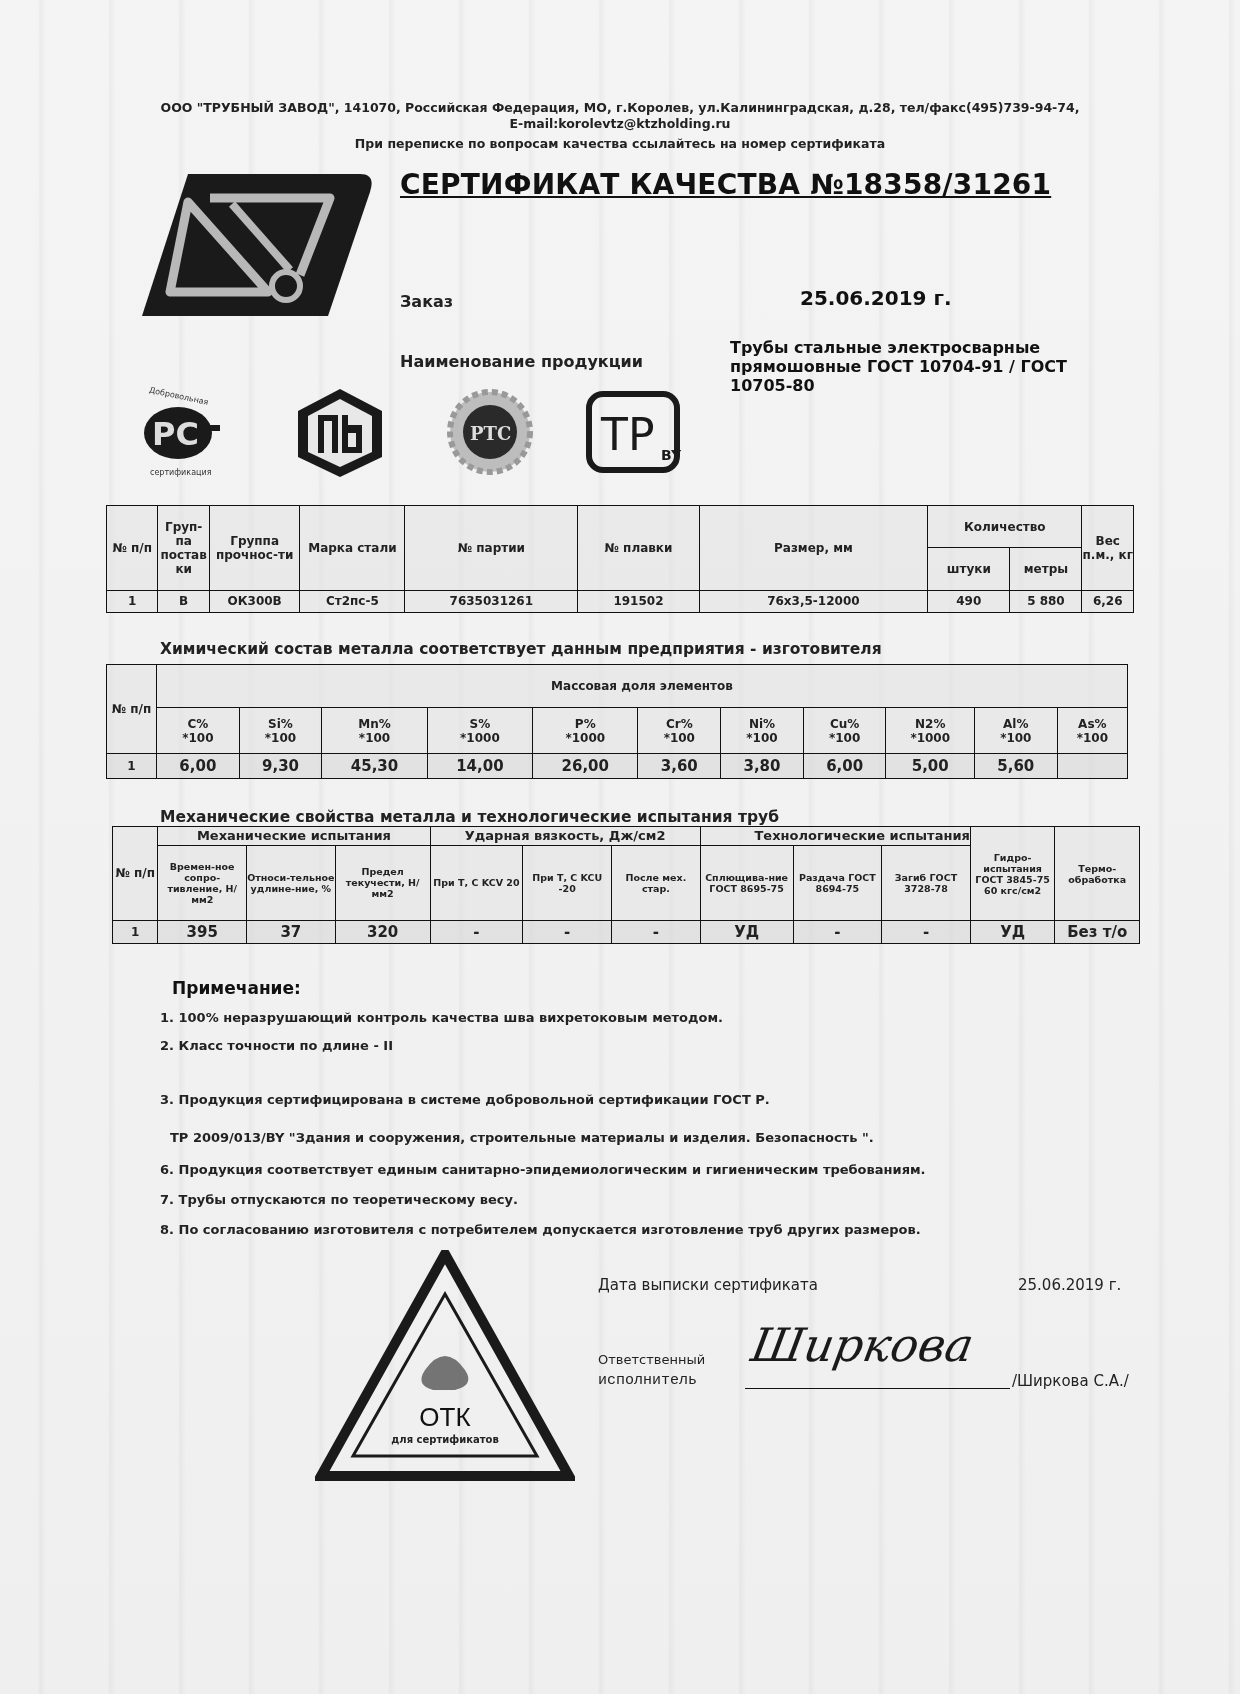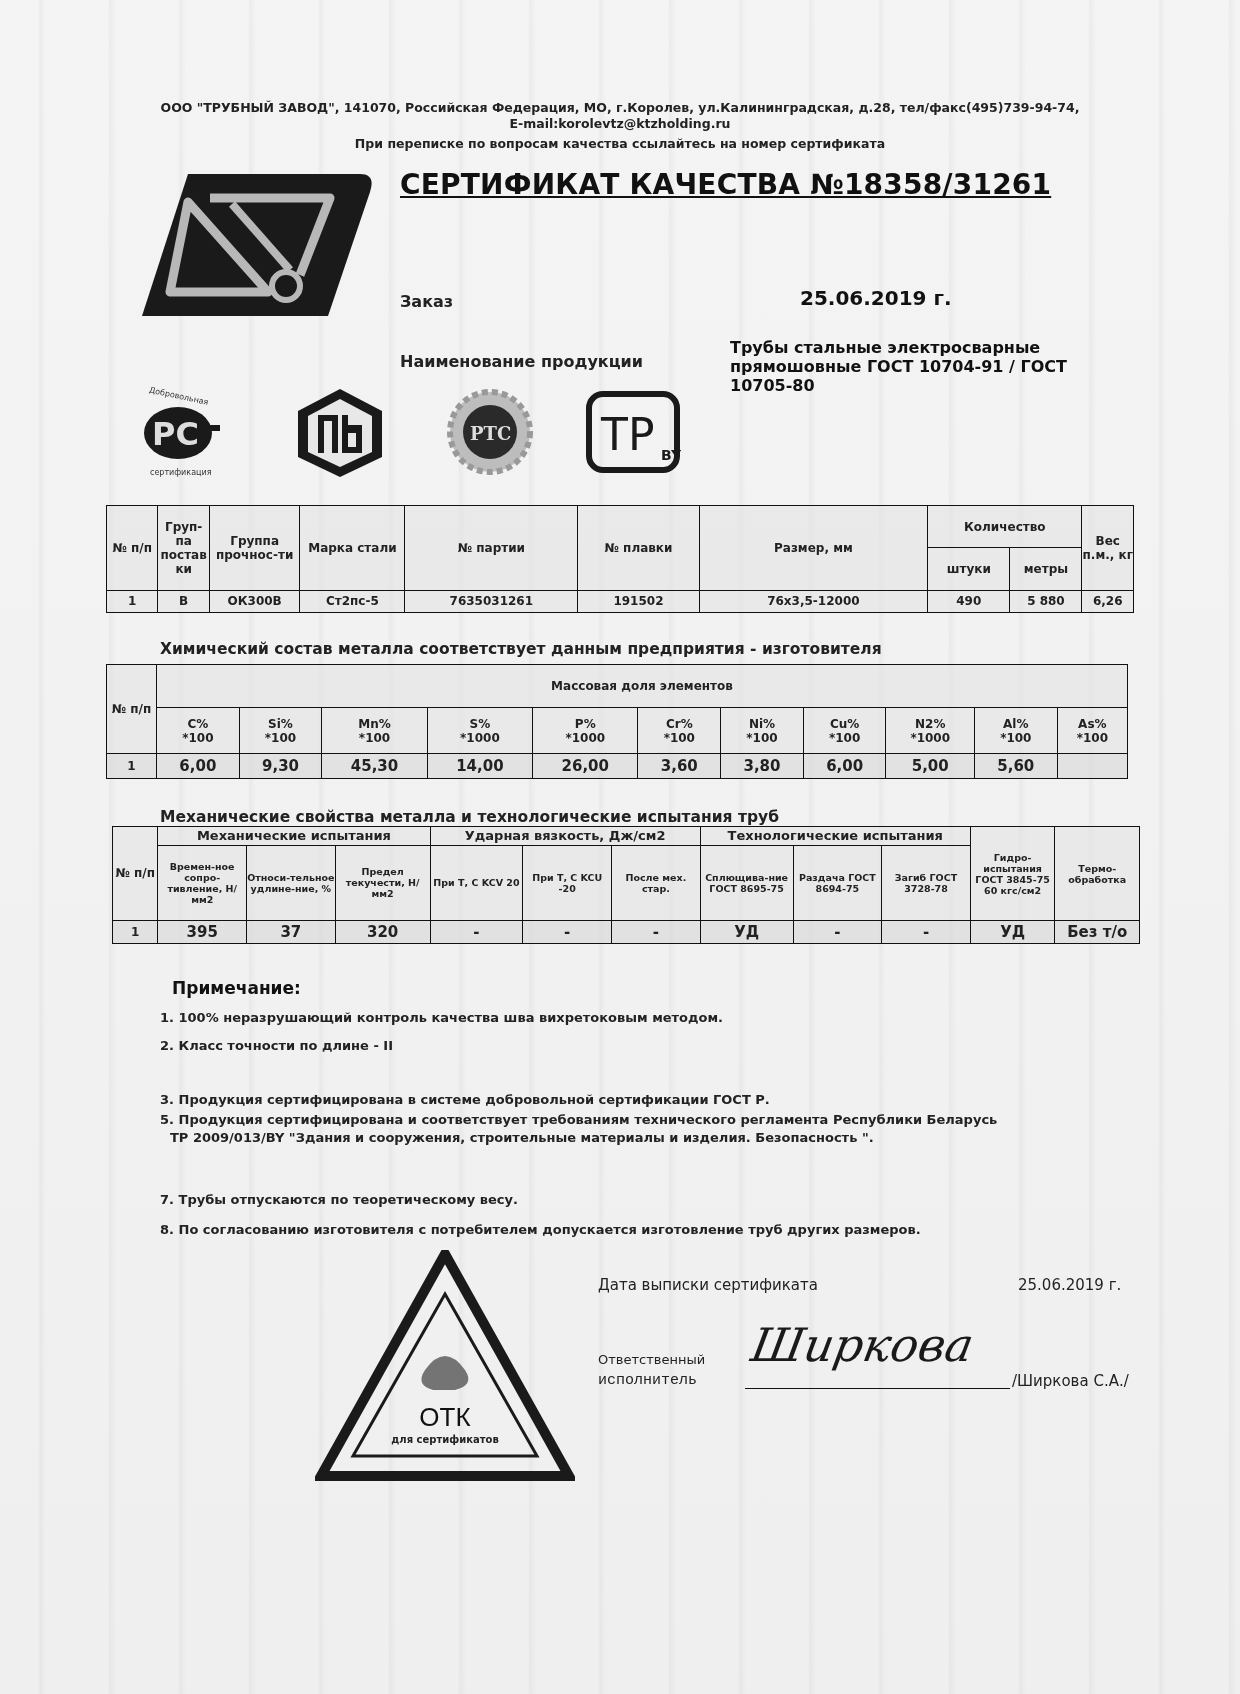--- a/index.html
+++ b/index.html
@@ -169,21 +169,21 @@
   </tbody>
     </table>
 
   <div class="abs sec-title" style="left:160px; top:808px;">Механические свойства металла и технологические испытания труб</div>
   <table class="t-small" style="left:112px; top:826px; width:1028px; height:118px;">
     <tbody>
         <tr style="height:18px;">
       <th rowspan="2" style="width:44px; font-size:12px;">№ п/п</th>
       <th colspan="3" style="font-size:13px;">Механические испытания</th>
       <th colspan="3" style="font-size:13px;">Ударная вязкость, Дж/см2</th>
-      <th colspan="3" style="font-size:13px;">Технологические испытания</th>
+      <th colspan="3" style="font-size:13px;text-align:right;">Технологические испытания</th>
       <th rowspan="2" style="width:82px;">Гидро-испытания ГОСТ 3845-75 60 кгс/см2</th>
       <th rowspan="2" style="width:82px;">Термо-обработка</th>
     </tr>
     <tr style="height:72px;">
       <th style="width:86px;">Времен-ное сопро-тивление, Н/мм2</th>
       <th style="width:86px;">Относи-тельное удлине-ние, %</th>
       <th style="width:92px;">Предел текучести, Н/мм2</th>
       <th style="width:90px;">При Т, С KCV 20</th>
       <th style="width:86px;">При Т, С KCU -20</th>
       <th style="width:86px;">После мех. стар.</th>
@@ -205,22 +205,22 @@
       <td>УД</td>
       <td>Без т/о</td>
     </tr>
   </tbody>
     </table>
 
   <div class="abs note-head">Примечание:</div>
   <div class="abs notes" style="top:1010px;">1. 100% неразрушающий контроль качества шва вихретоковым методом.</div>
   <div class="abs notes" style="top:1038px;">2. Класс точности по длине - II</div>
   <div class="abs notes" style="top:1092px;">3. Продукция сертифицирована в системе добровольной сертификации ГОСТ Р.</div>
-  <div class="abs notes" style="top:1112px;">5. Продукция сертифицирована и соответствует требованиям технического регламента Республики Беларусь</div>
   <div class="abs notes" style="top:1130px; left:170px;">ТР 2009/013/BY "Здания и сооружения, строительные материалы и изделия. Безопасность ".</div>
+  <div class="abs notes" style="top:1162px;">6. Продукция соответствует единым санитарно-эпидемиологическим и гигиеническим требованиям.</div>
   <div class="abs notes" style="top:1192px;">7. Трубы отпускаются по теоретическому весу.</div>
   <div class="abs notes" style="top:1222px;">8. По согласованию изготовителя с потребителем допускается изготовление труб других размеров.</div>
 
   <div class="abs" style="left:315px; top:1250px; width:260px; height:232px;">
     <svg width="260" height="232" viewBox="0 0 260 232">
       <polygon points="130,4 254,226 6,226" fill="none" stroke="#1a1a1a" stroke-width="10"></polygon>
       <polygon points="130,44 222,206 38,206" fill="none" stroke="#1a1a1a" stroke-width="3"></polygon>
       <path d="M110 120 Q130 92 150 120 Q160 135 140 140 L118 140 Q100 135 110 120 Z" fill="#555" opacity="0.8"></path>
     </svg>
     <div class="abs" style="left:0; top:152px; width:260px; text-align:center; font-family:'Liberation Sans', sans-serif; font-size:26px; color:#111;">ОТК</div>

